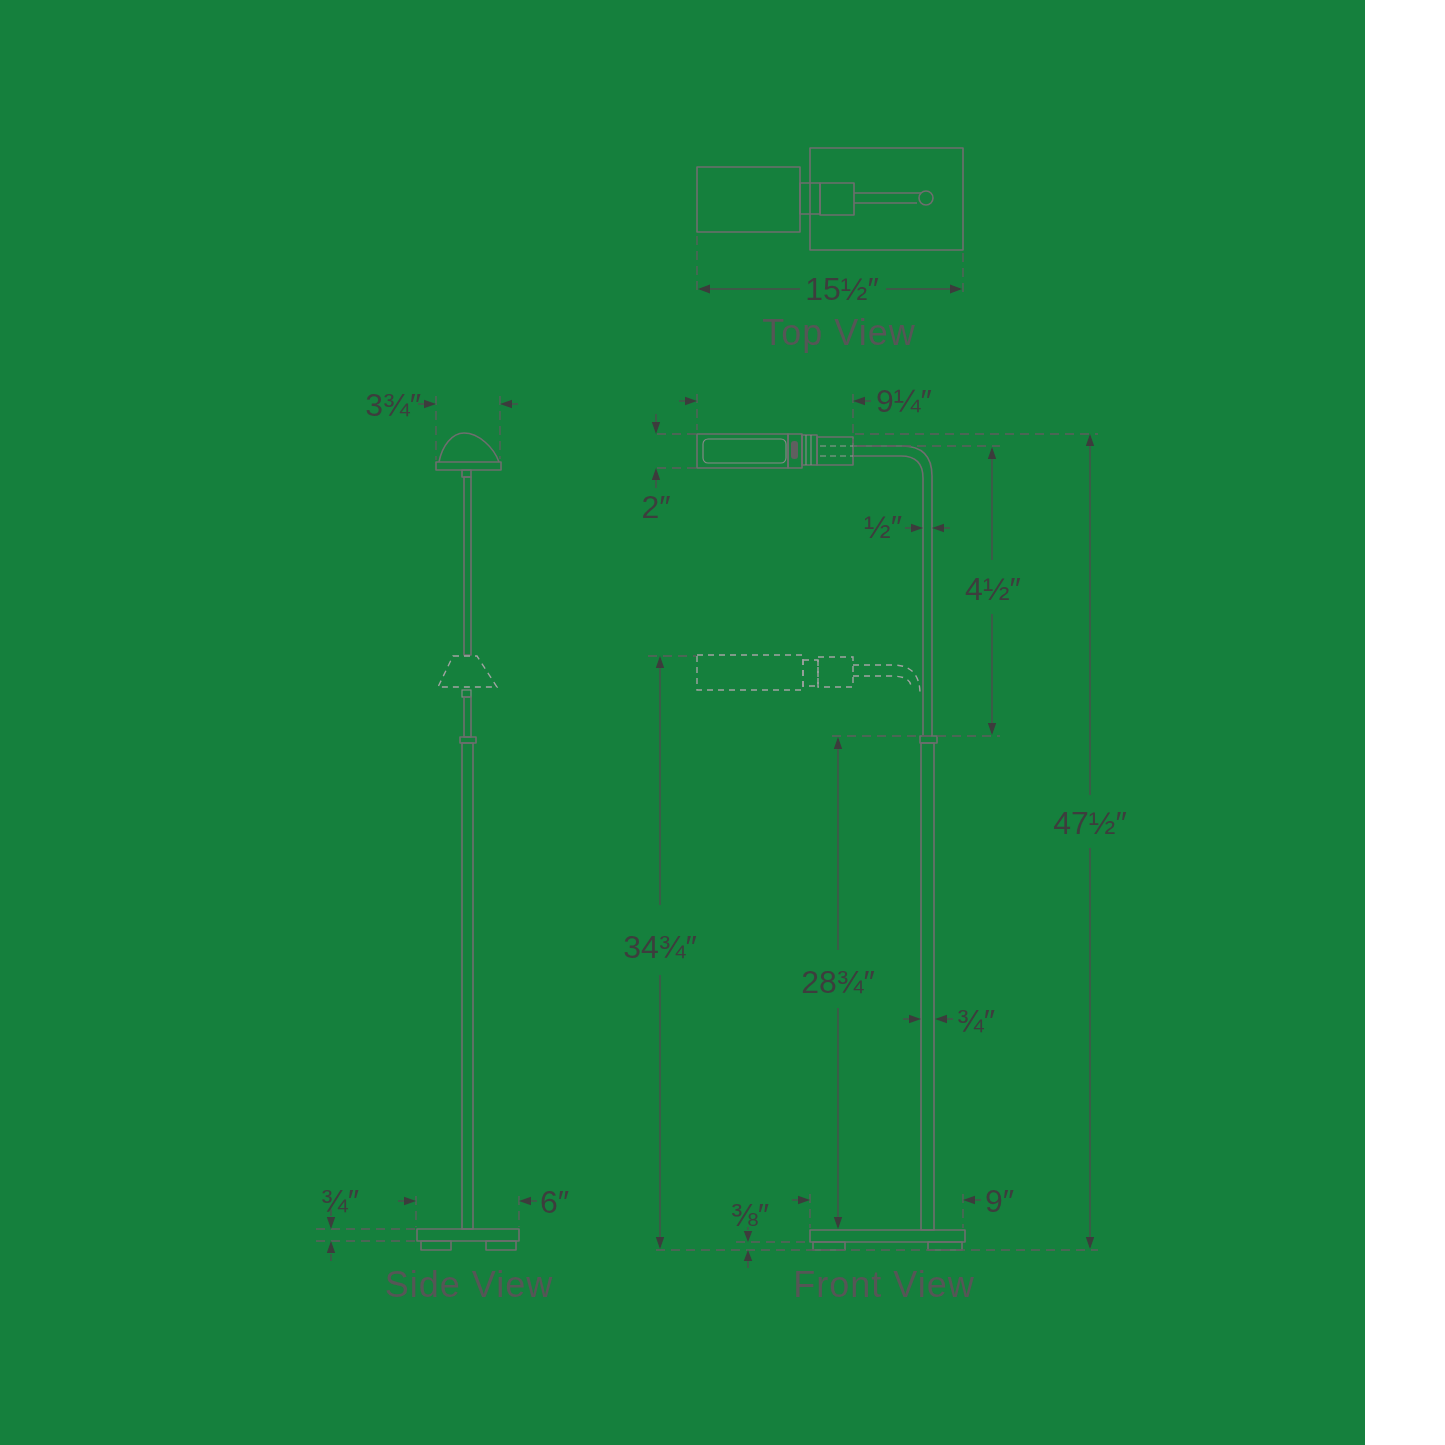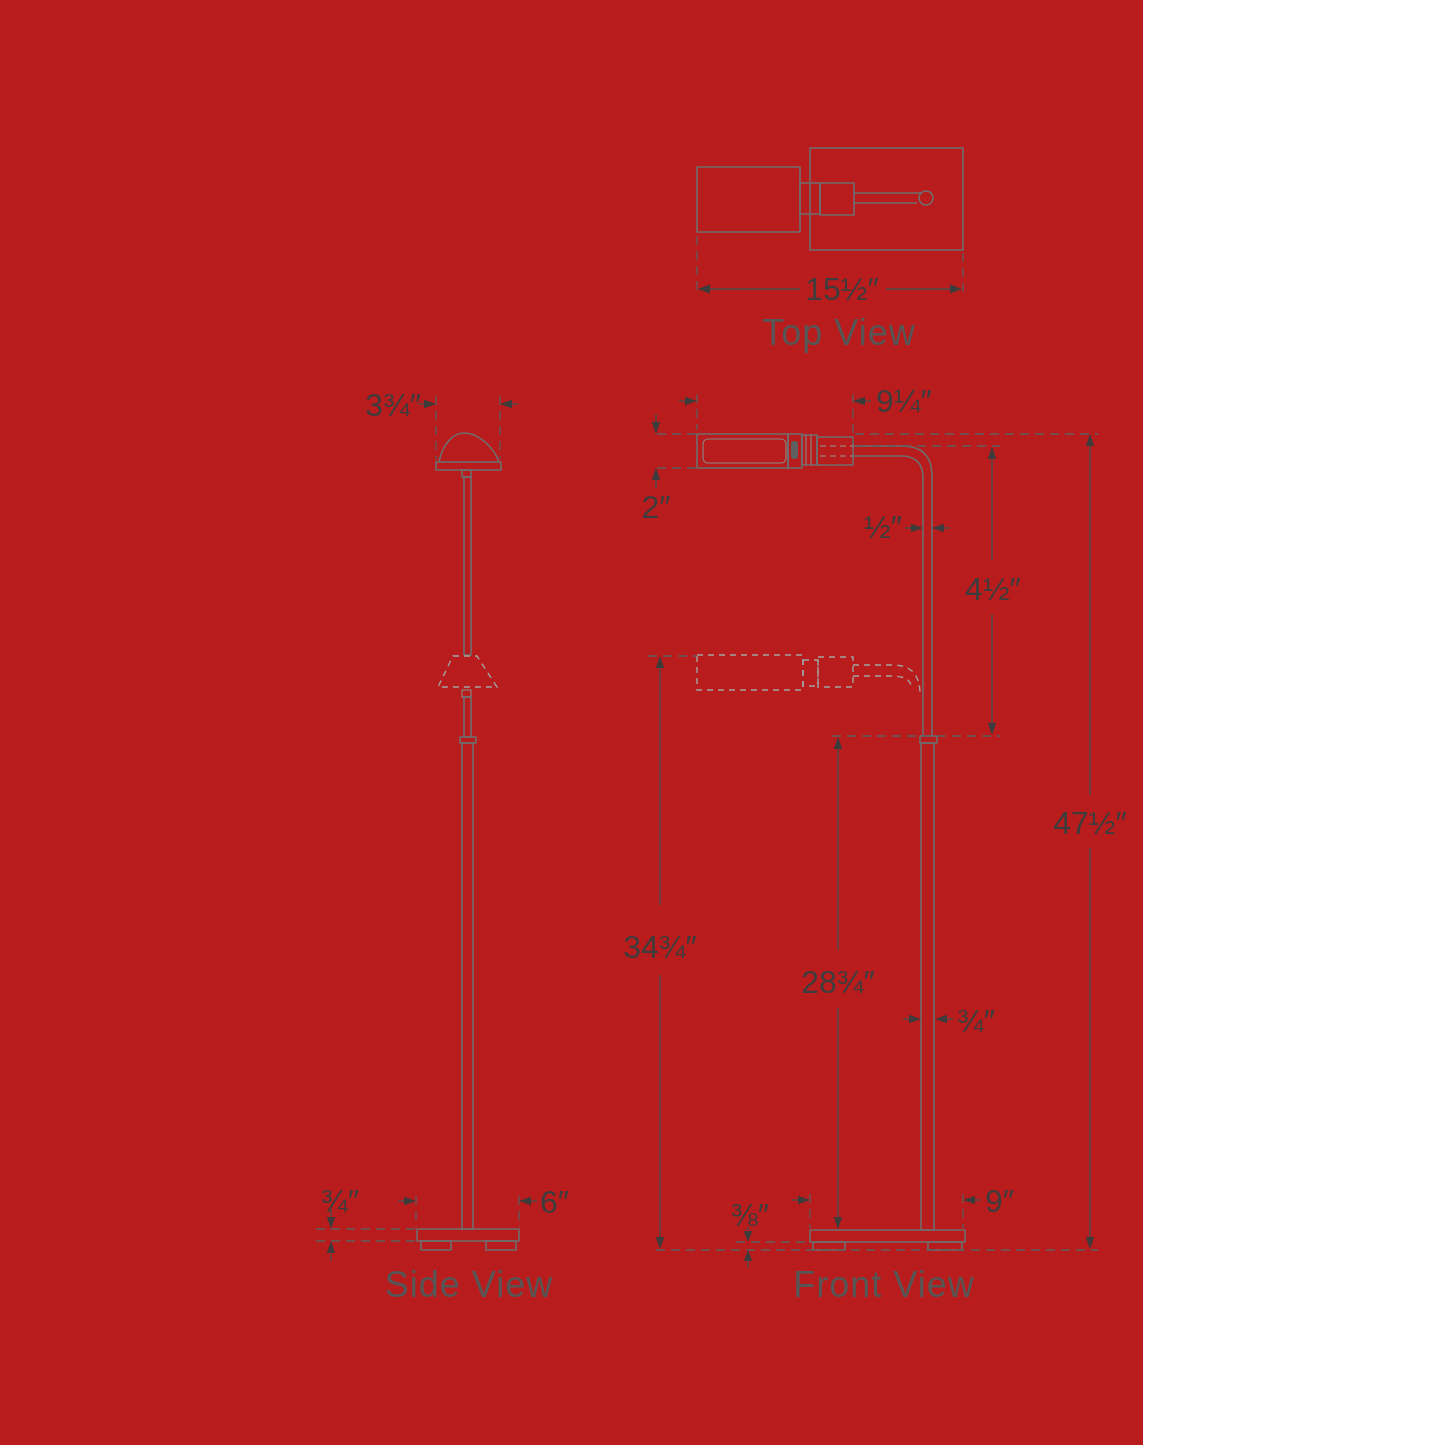--- a/index.html
+++ b/index.html
@@ -1,16 +1,16 @@
 <!DOCTYPE html>
 <html><head>
 <meta charset="utf-8">
 <style>
   html,body{margin:0;padding:0;background:#ffffff;}
-  #canvas{position:relative;width:1143px;height:1445px;background:#b91c1c;overflow:hidden;
+  #canvas{position:relative;width:1365px;height:1445px;background:#15803d;overflow:hidden;
           font-family:"Liberation Sans",sans-serif;}
   svg{position:absolute;left:0;top:0;}
   
   .geo{stroke:#6e6e6e;stroke-width:1.6;fill:none;stroke-linejoin:round;stroke-linecap:butt;}
   .geo-thin{stroke:#8a8a8a;stroke-width:1.1;fill:none;}
   .knob{fill:#5f5f5f;stroke:none;}
   
   .ghost{stroke:#a2a2a2;stroke-width:1.4;fill:none;stroke-dasharray:6 5;}
   .hidden-edge{stroke:#9a9a9a;stroke-width:1.1;fill:none;stroke-dasharray:6 4;}
   

